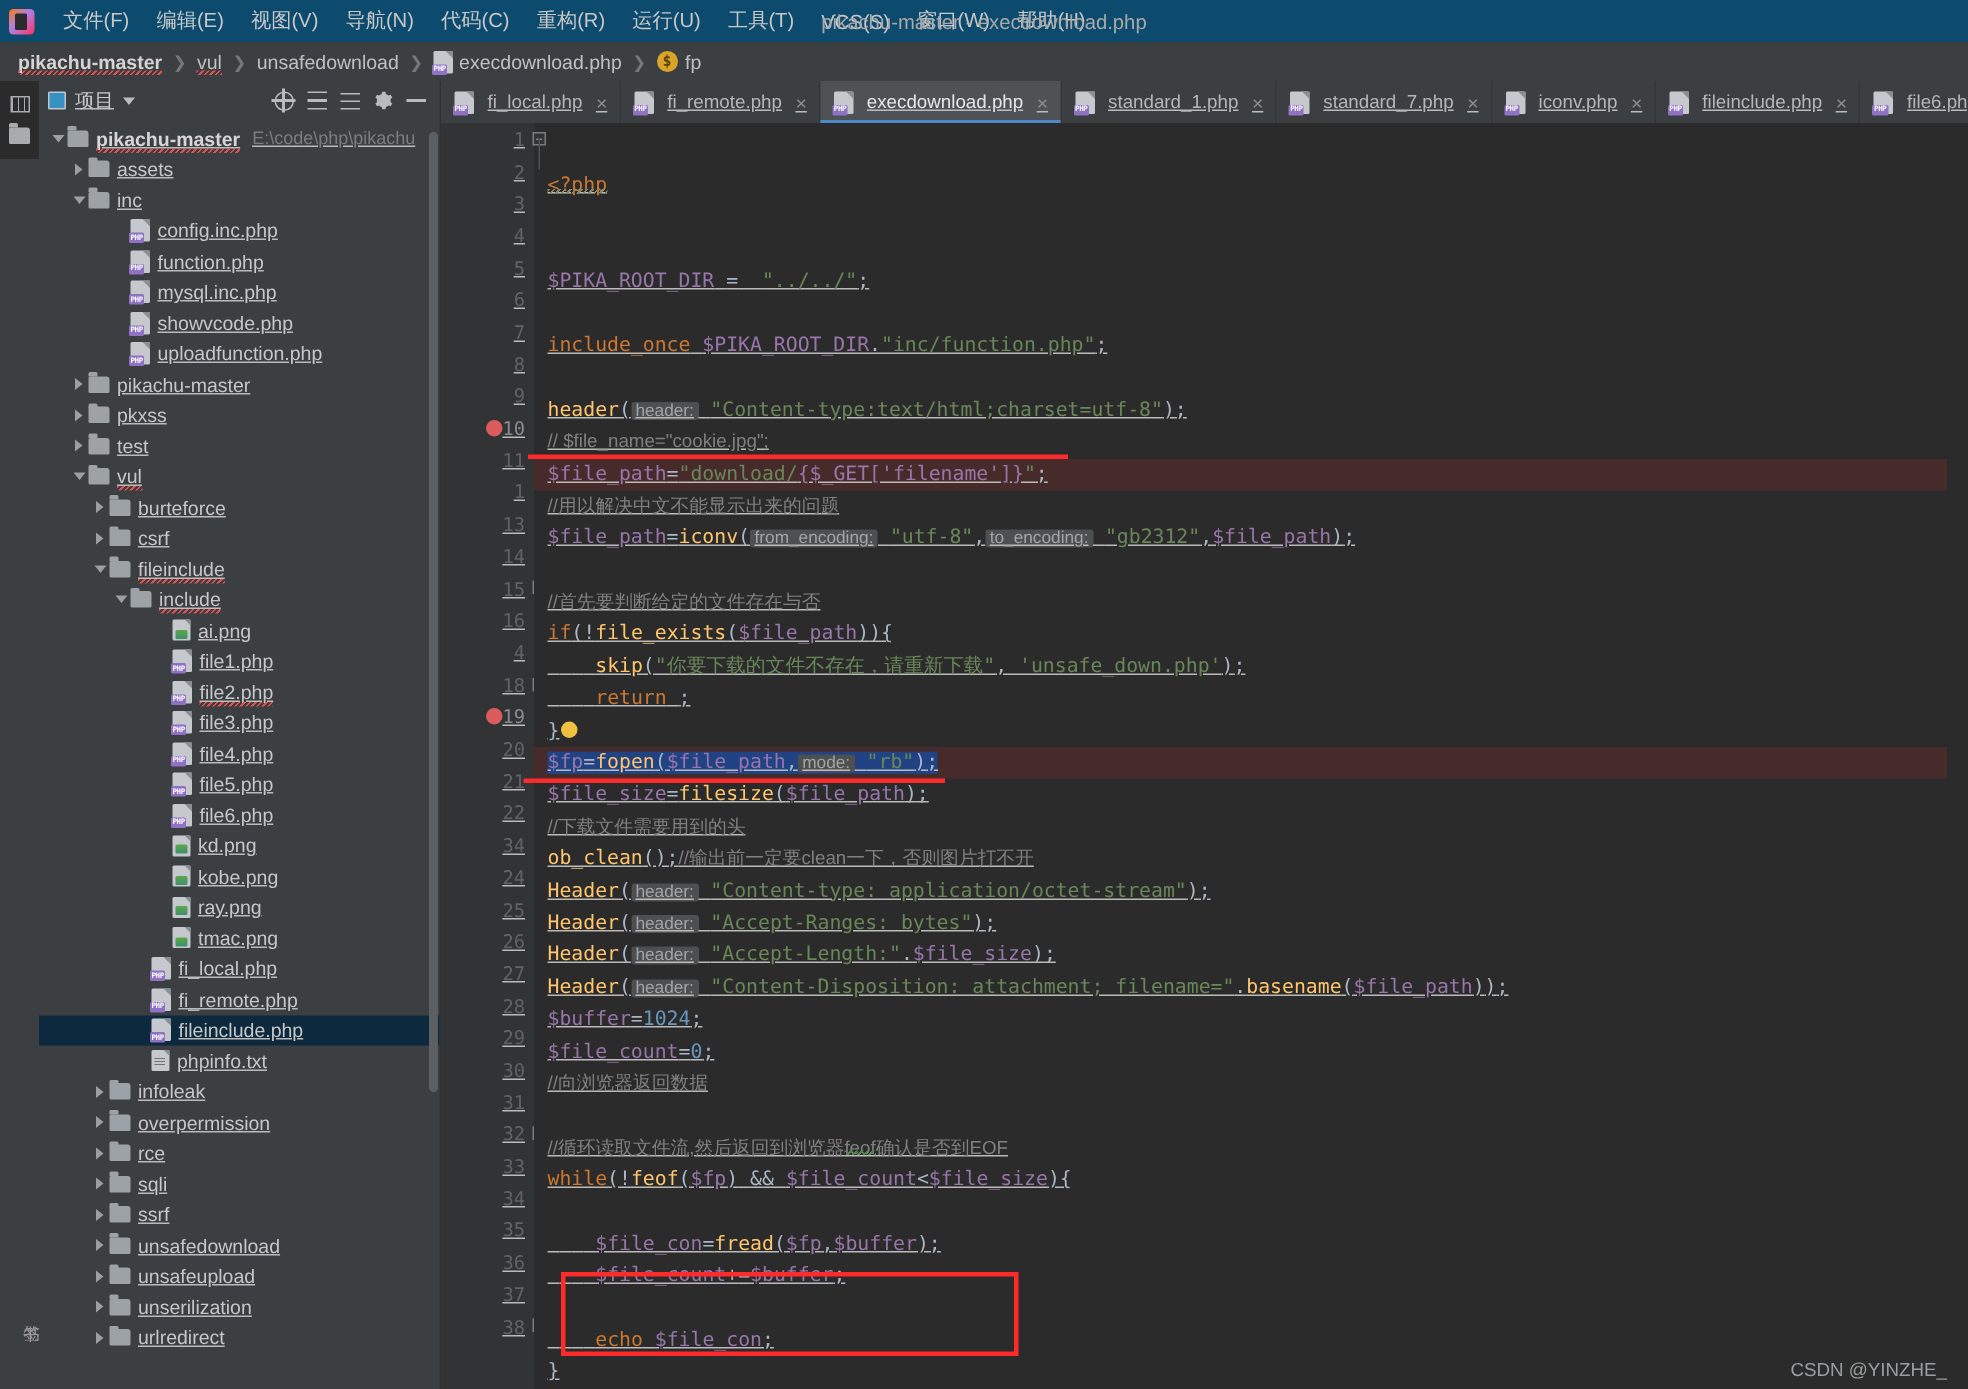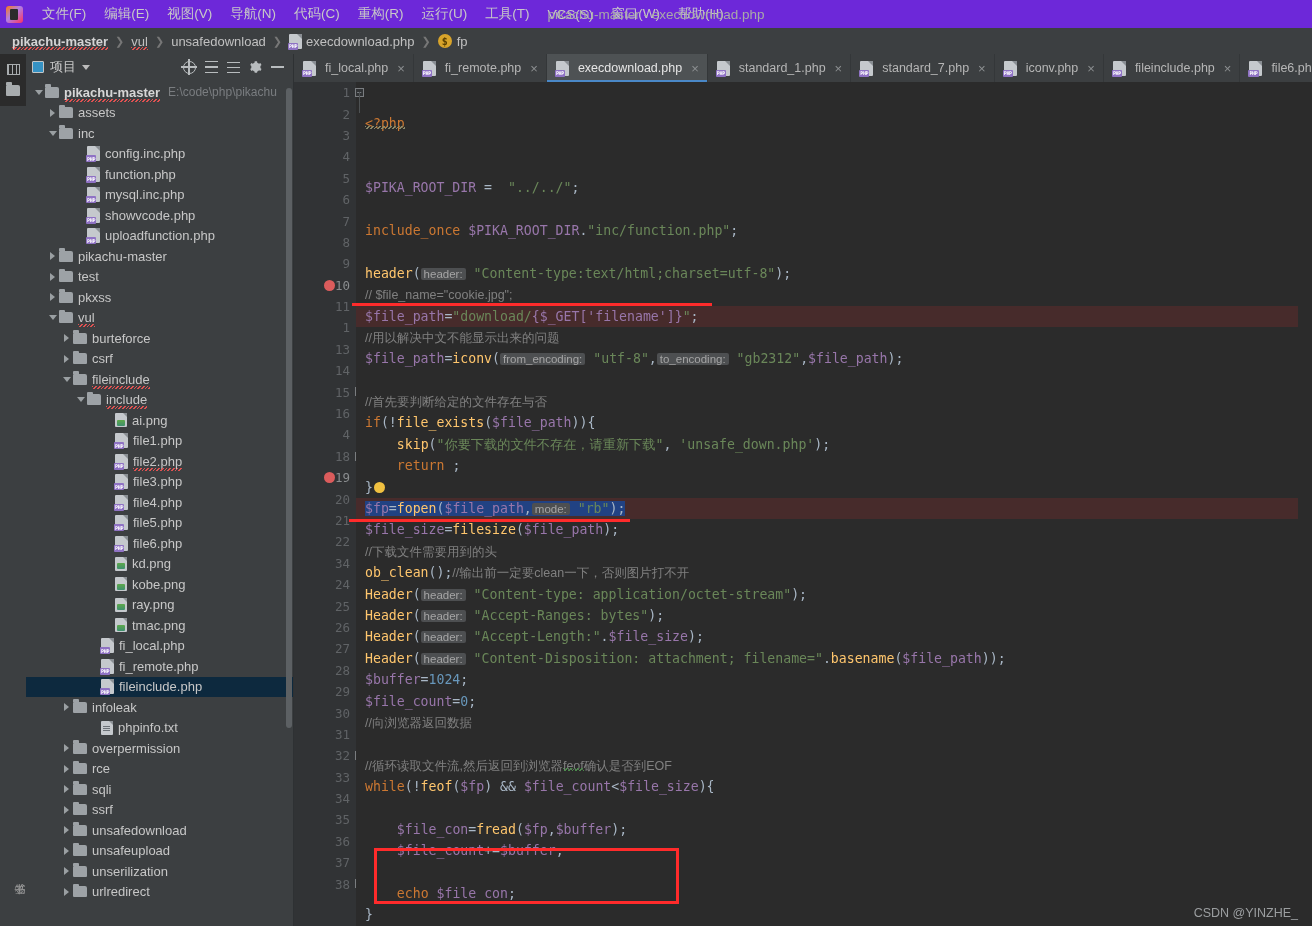--- a/index.html
+++ b/index.html
@@ -5,21 +5,21 @@
   * { box-sizing: border-box; margin:0; padding:0; }
   html,body { background:#3c3f41; }
   body {
     width:1312px; height:926px;
     font-family:"Liberation Sans","DejaVu Sans",sans-serif;
     color:#bbbbbb; overflow:hidden; position:relative;
   }
 
   
   #menubar {
-    height:28px; background:#6d28d9; display:flex; align-items:center;
+    height:28px; background:#0c4a6e; display:flex; align-items:center;
     padding-left:6px; position:relative;
   }
   .logo {
     width:17px; height:17px; border-radius:3px; margin-right:10px;
     background:linear-gradient(135deg,#f97a12 0%,#b07ee7 45%,#fe315d 100%);
     position:relative; flex:0 0 auto;
   }
   .logo::after{
     content:""; position:absolute; left:4px; top:3px; width:8px;height:11px;
     background:#2b2b2b; border-radius:1px;
@@ -61,21 +61,21 @@
     font-family:"DejaVu Sans Mono",monospace;
   }
   .dollar-ico{
     width:14px;height:14px;border-radius:50%;background:#d9a42a;
     color:#5a4000; font-size:10px; font-weight:bold; display:flex;
     align-items:center; justify-content:center; margin-right:5px; flex:0 0 auto;
     font-family:"DejaVu Sans Mono",monospace;
   }
 
   
-  #main { display:flex; height:872px; }
+  #main { display:flex; height:872px;text-decoration:underline; }
 
   
   #rail { width:26px; background:#3c3f41; position:relative; flex:0 0 auto; }
   .rail-top { background:#2b2b2b; padding-top:4px; height:52px; }
   .rail-btn {
     width:22px;height:20px;margin:1px auto; display:flex; align-items:center;
     justify-content:center;
   }
   .rail-vert {
     position:absolute; left:0; width:26px; text-align:center;
@@ -383,29 +383,29 @@
           </span>
           <span class="f-ico"></span>
           <span class="lbl">pikachu-master</span>
         </div>
         <div class="row">
           <span style="display:inline-block;width:20px;flex:0 0 auto"></span>
           <span class="arrow r">
             <span></span>
           </span>
           <span class="f-ico"></span>
+          <span class="lbl">pkxss</span>
+        </div>
+        <div class="row">
+          <span style="display:inline-block;width:20px;flex:0 0 auto"></span>
+          <span class="arrow r">
+            <span></span>
+          </span>
+          <span class="f-ico"></span>
           <span class="lbl">test</span>
-        </div>
-        <div class="row">
-          <span style="display:inline-block;width:20px;flex:0 0 auto"></span>
-          <span class="arrow r">
-            <span></span>
-          </span>
-          <span class="f-ico"></span>
-          <span class="lbl">pkxss</span>
         </div>
         <div class="row">
           <span style="display:inline-block;width:20px;flex:0 0 auto"></span>
           <span class="arrow d">
             <span></span>
           </span>
           <span class="f-ico"></span>
           <span class="lbl sq">vul</span>
         </div>
         <div class="row">
@@ -518,32 +518,32 @@
           <span class="php-ico pico"></span>
           <span class="lbl">fi_remote.php</span>
         </div>
         <div class="row sel">
           <span style="display:inline-block;width:62px;flex:0 0 auto"></span>
           <span class="arrow"></span>
           <span class="php-ico pico"></span>
           <span class="lbl">fileinclude.php</span>
         </div>
         <div class="row">
-          <span style="display:inline-block;width:34px;flex:0 0 auto"></span>
-          <span class="arrow r">
-            <span></span>
-          </span>
-          <span class="f-ico"></span>
-          <span class="lbl">infoleak</span>
-        </div>
-        <div class="row">
           <span style="display:inline-block;width:62px;flex:0 0 auto"></span>
           <span class="arrow"></span>
           <span class="txt-ico"></span>
           <span class="lbl">phpinfo.txt</span>
+        </div>
+        <div class="row">
+          <span style="display:inline-block;width:34px;flex:0 0 auto"></span>
+          <span class="arrow r">
+            <span></span>
+          </span>
+          <span class="f-ico"></span>
+          <span class="lbl">infoleak</span>
         </div>
         <div class="row">
           <span style="display:inline-block;width:34px;flex:0 0 auto"></span>
           <span class="arrow r">
             <span></span>
           </span>
           <span class="f-ico"></span>
           <span class="lbl">overpermission</span>
         </div>
         <div class="row">

